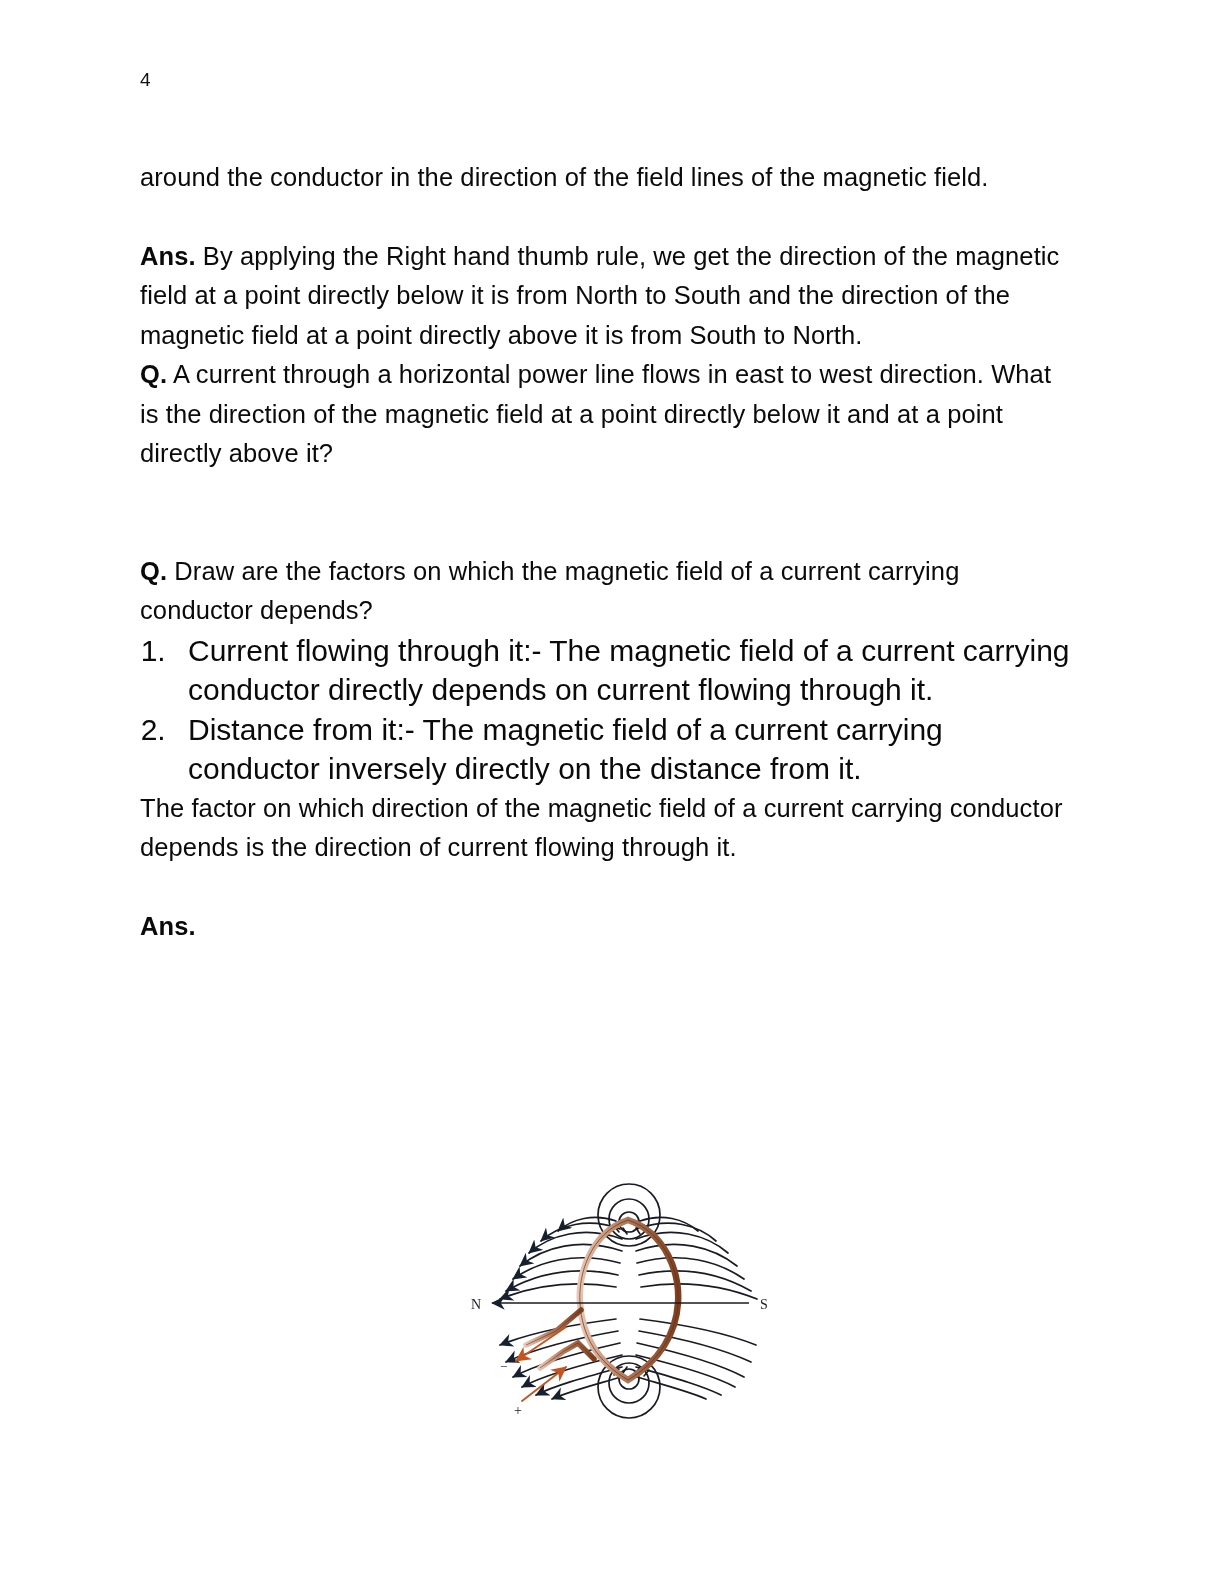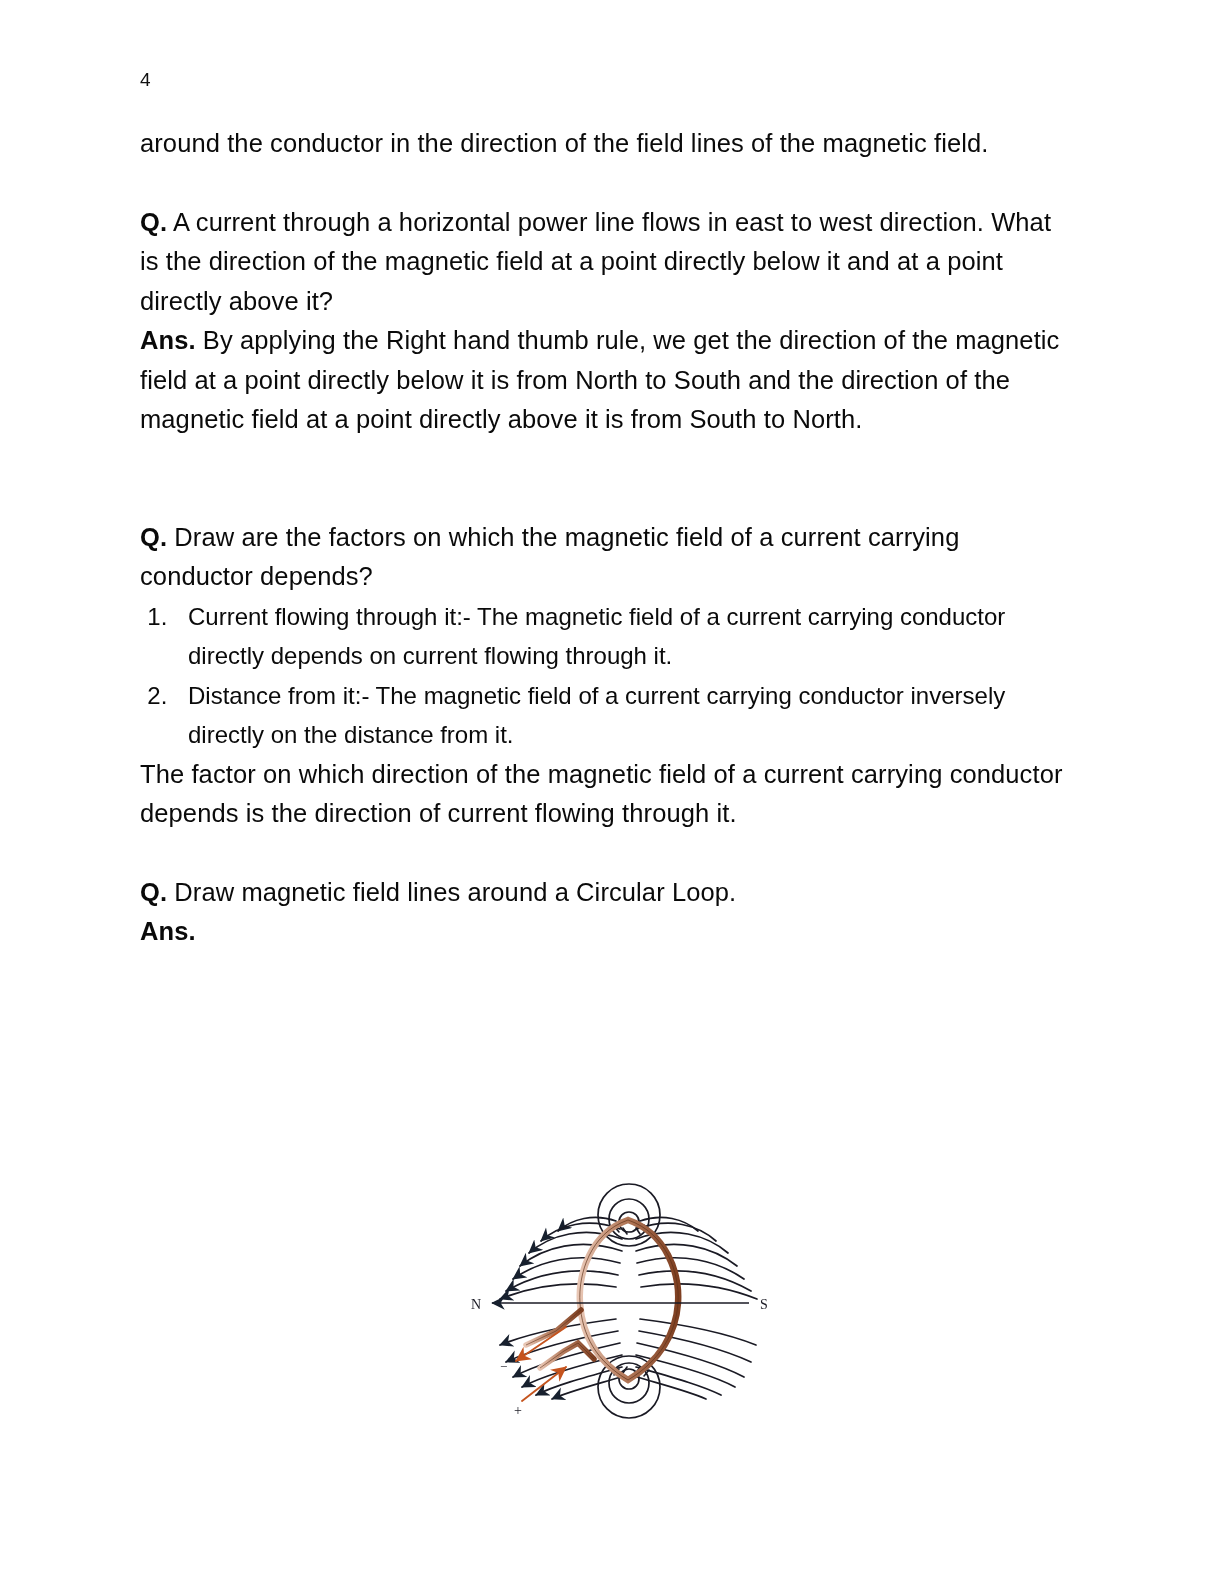--- a/index.html
+++ b/index.html
@@ -20,21 +20,21 @@
     position: absolute;
     left: 140px;
     top: 68px;
     font-size: 19px;
     line-height: 24px;
     color: #111;
   }
   .body-col {
     position: absolute;
     left: 140px;
-    top: 124px;
+    top: 158px;
     width: 930px;
   }
   p.para {
     margin: 0 0 0 0;
     font-size: 25.5px;
     line-height: 39.5px;
     color: #0a0a0a;
     letter-spacing: 0.1px;
   }
   .gap {
@@ -42,21 +42,21 @@
   }
   b.lead {
     font-weight: bold;
   }
   ol.factors {
     margin: 0;
     padding: 0 0 0 34px;
     list-style-position: outside;
   }
   ol.factors li {
-    font-size: 24px;
+    font-size: 30px;
     line-height: 39.5px;
     color: #0a0a0a;
     padding-left: 14px;
     margin: 0;
   }
   .figure {
     position: absolute;
     left: 444px;
     top: 1163px;
     width: 340px;
@@ -72,43 +72,42 @@
 <div class="page">
 
   <div class="page-number">4</div>
 
   <div class="body-col">
 
     <p class="para"><span>around the conductor in the direction of the field lines of the magnetic field.</span></p>
 
     <div class="gap"></div>
 
+    <p class="para"><b class="lead">Ans.</b><span> By applying the Right hand thumb rule, we get the direction of the magnetic field at a point directly below it is from North to South and the direction of the magnetic field at a point directly above it is from South to North.</span></p>
+
     <p class="para"><b class="lead">Q.</b><span> A current through a horizontal power line flows in east to west direction. What is the direction of the magnetic field at a point directly below it and at a point directly above it?</span></p>
-
-    <p class="para"><b class="lead">Ans.</b><span> By applying the Right hand thumb rule, we get the direction of the magnetic field at a point directly below it is from North to South and the direction of the magnetic field at a point directly above it is from South to North.</span></p>
 
     <div class="gap"></div>
 
 
 
     <div class="gap"></div>
 
     <p class="para"><b class="lead">Q.</b><span> Draw are the factors on which the magnetic field of a current carrying conductor depends?</span></p>
 
 
     <ol class="factors">
       <li>Current flowing through it:- The magnetic field of a current carrying conductor directly depends on current flowing through it.</li>
       <li>Distance from it:- The magnetic field of a current carrying conductor inversely directly on the distance from it.</li>
     </ol>
 
     <p class="para"><span>The factor on which direction of the magnetic field of a current carrying conductor depends is the direction of current flowing through it.</span></p>
 
     <div class="gap"></div>
 
-    <p class="para"><b class="lead">Q.</b><span> Draw magnetic field lines around a Circular Loop.</span></p>
 
     <p class="para"><b class="lead">Ans.</b><span></span></p>
 
   </div>
 
   <div class="figure">
     <svg width="340" height="285" viewBox="0 0 340 285" xmlns="http://www.w3.org/2000/svg">
       <defs>
         <marker id="ah" markerWidth="9" markerHeight="9" refX="7.5" refY="4" orient="auto">
           <path d="M0,0 L8,4 L0,8 L2.4,4 Z" fill="#17202e"></path>

